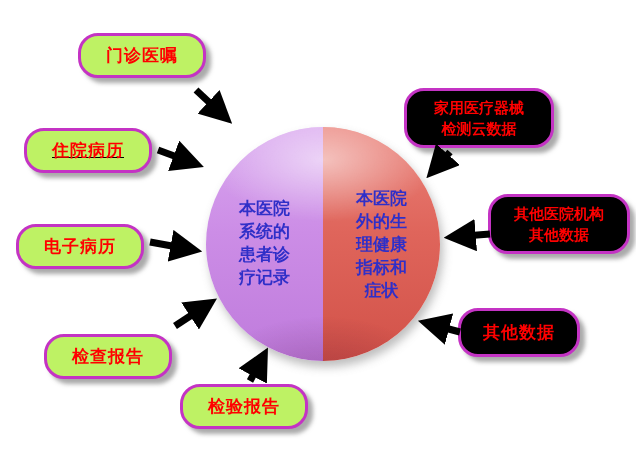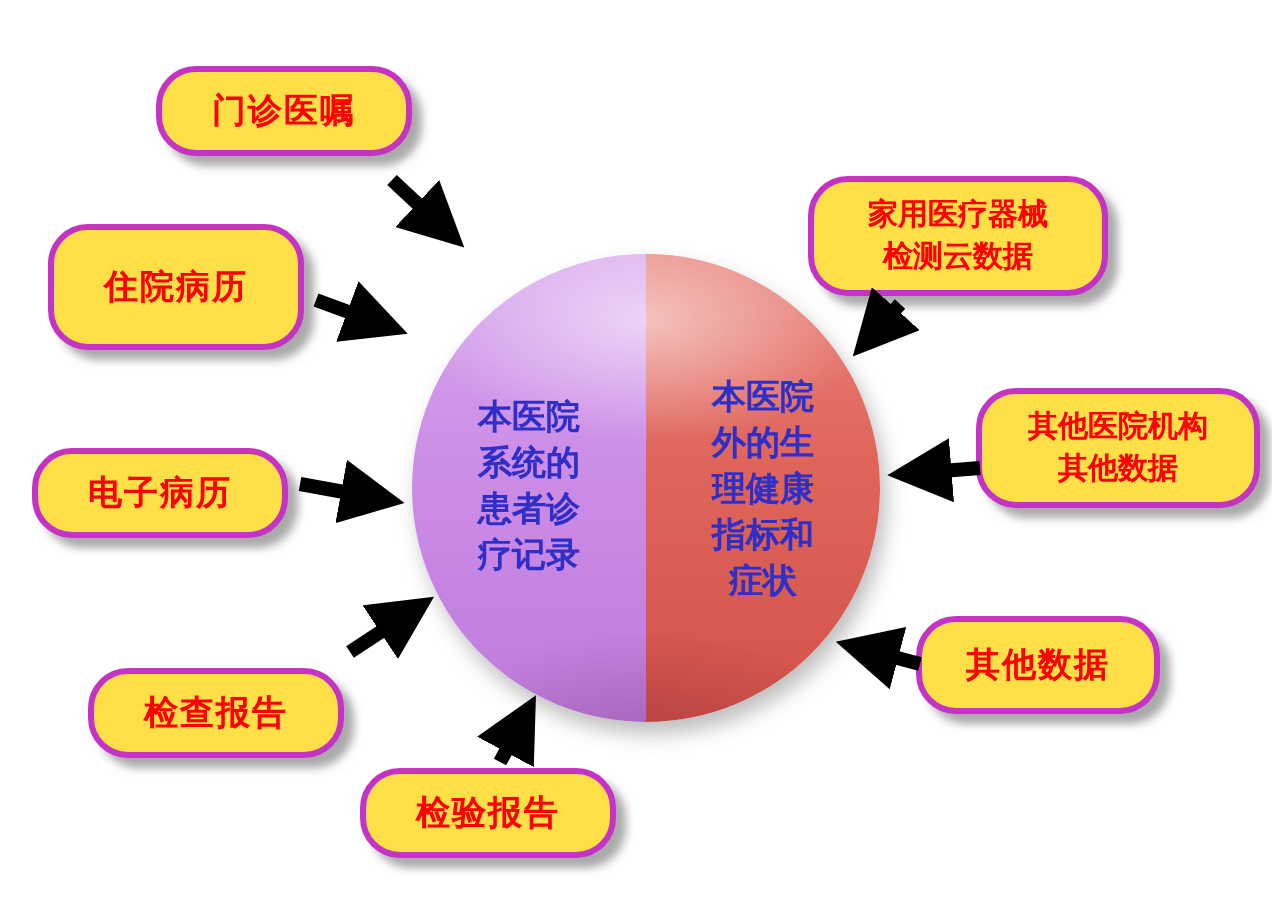--- a/index.html
+++ b/index.html
@@ -75,27 +75,27 @@
     align-items: center;
     justify-content: center;
     text-align: center;
     box-sizing: border-box;
   }
   .bubble .lbl {
     color: #ff0000;
     font-weight: bold;
     white-space: pre-line;
   }
-  .bubble.green  { background: #fde047; }
-  .bubble.yellow { background: #fde047; }
+  .bubble.green  { background: #bef264; }
+  .bubble.yellow { background: #000000; }
   .bubble.single .lbl { font-size: 17px; letter-spacing: 1px; }
   .bubble.double .lbl { font-size: 15px; line-height: 21px; }
   
   #b-outpatient { left: 78px;  top: 33px;  width: 128px; height: 45px; }
-  #b-inpatient  { left: 24px;  top: 112px; width: 128px; height: 63px; }
+  #b-inpatient  { left: 24px;  top: 128px; width: 128px; height: 45px; text-decoration: underline; }
   #b-checkup    { left: 16px;  top: 224px; width: 128px; height: 45px; }
   #b-examrep    { left: 44px;  top: 318px; width: 128px; height: 45px; margin-top: 16px; }
   #b-labrep     { left: 180px; top: 384px; width: 128px; height: 45px; }
   #b-homedev    { left: 404px; top: 88px;  width: 150px; height: 60px; }
   #b-otheremr   { left: 488px; top: 194px; width: 142px; height: 60px; }
   #b-otherdata  { left: 458px; top: 308px; width: 122px; height: 49px; }
 </style>
 </head>
 <body>
 

